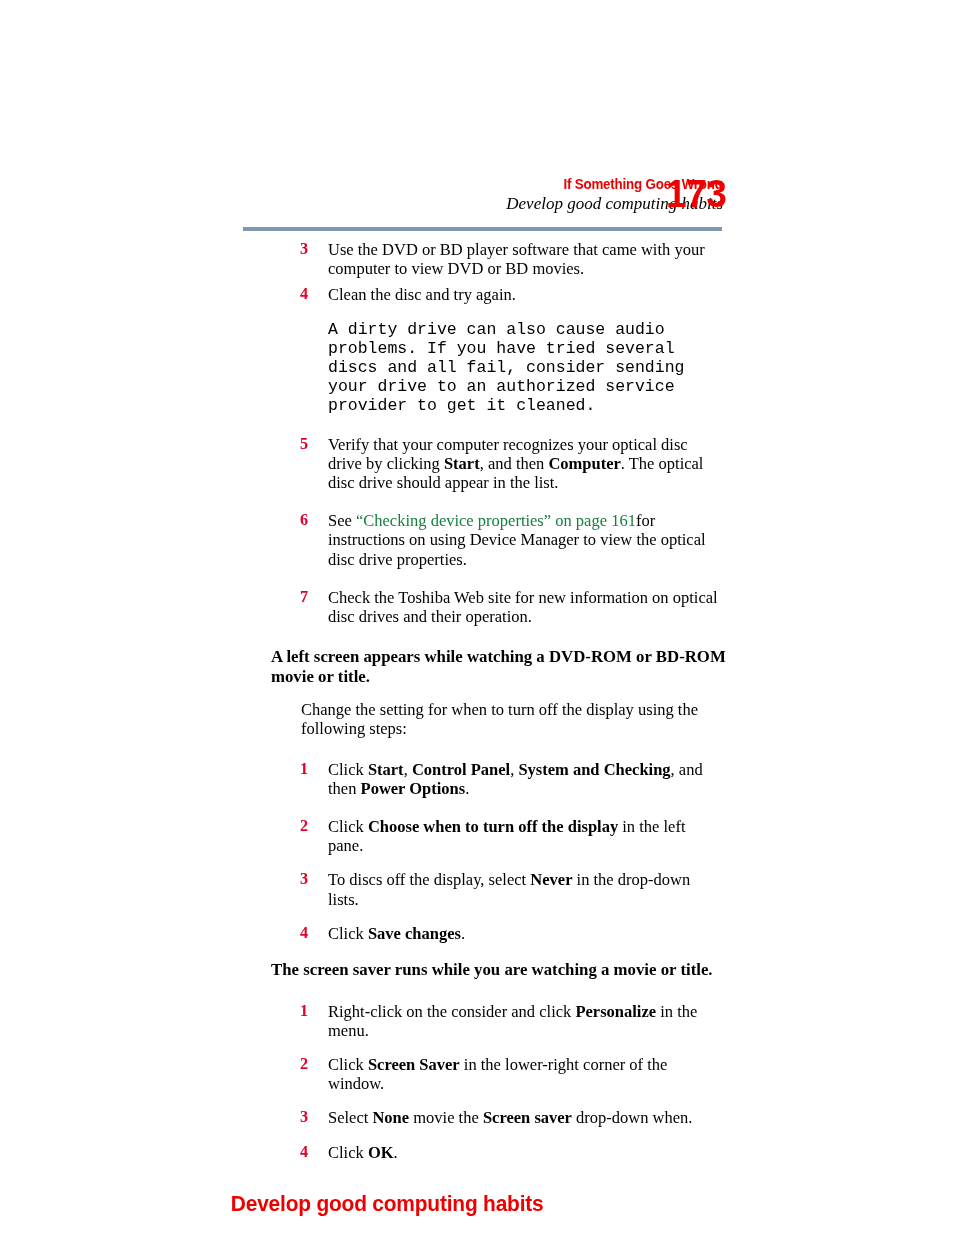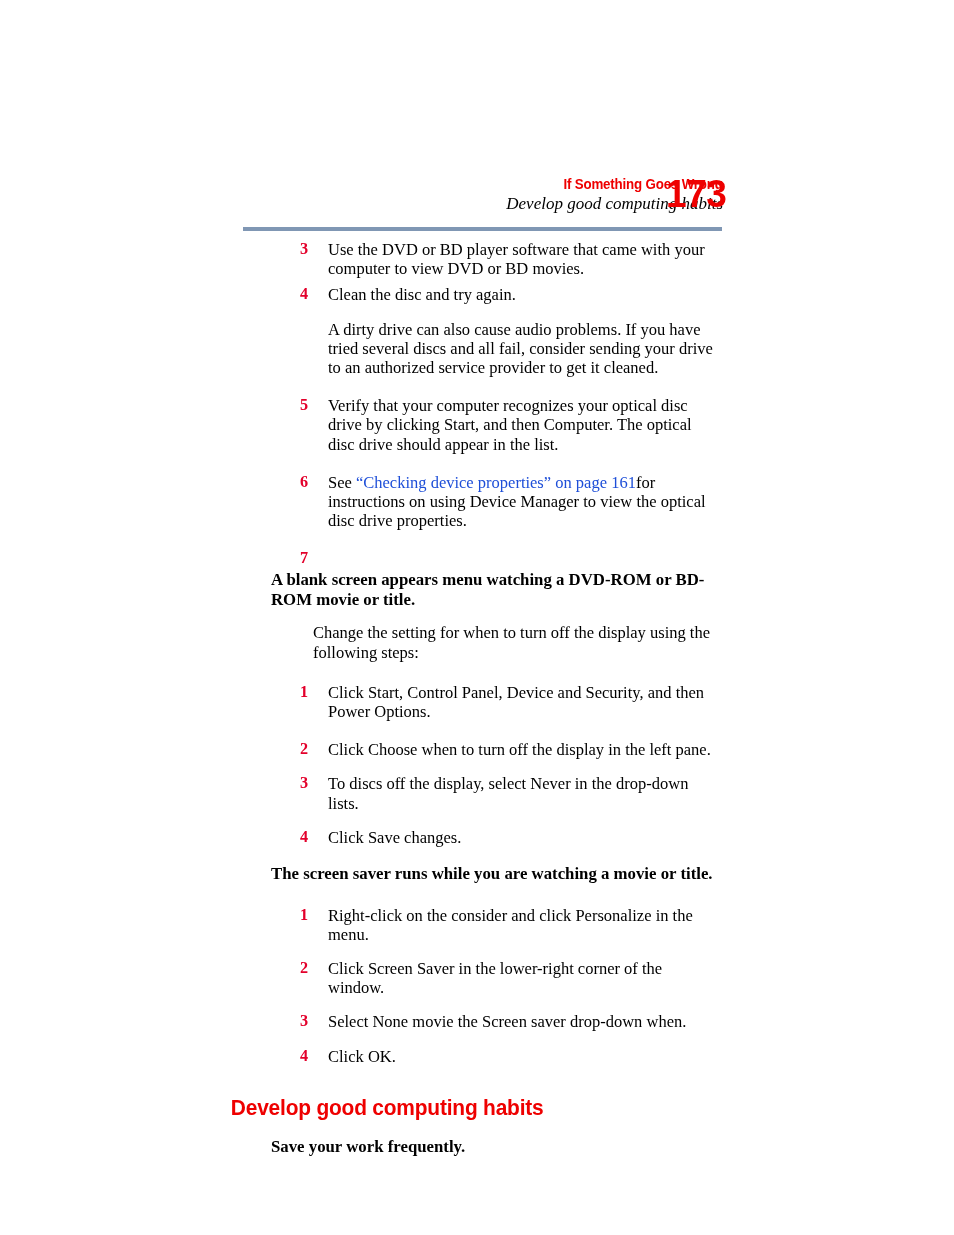--- a/index.html
+++ b/index.html
@@ -107,25 +107,26 @@
   .oitem.tight { margin-bottom: 7px; }
 
   
   .p-listaligned {
     margin: 0 0 11px 0;
     padding: 0 0 0 328px;
     width: 722px;
     box-sizing: border-box;
     font-size: 16.5px;
     line-height: 19.2px;
+    font-family: Liberation Mono, monospace;
   }
 
   
   .p-subindent {
-    margin: 0 0 11px 12px;
+    margin: 0 0 11px 0;
     padding: 0 0 0 301px;
     width: 722px;
     box-sizing: border-box;
     font-size: 16.5px;
     line-height: 19.2px;
   }
 
   
   .subhead {
     margin: 0;
@@ -144,23 +145,23 @@
     font-family: "Liberation Sans Narrow", "Liberation Sans", sans-serif;
     font-weight: bold;
     font-size: 22px;
     color: #EE0000;
     letter-spacing: -0.2px;
     line-height: 26px;
     transform: scaleX(0.95);
     transform-origin: left center;
   }
 
-  b, .b { font-weight: normal; }
+  b, .b { font-weight: bold; }
   .lnk {
-    color: #1d4ed8;
+    color: #15803d;
     text-decoration: none;
   }
 
   .sp-8  { height: 8px; }
   .sp-10 { height: 10px; }
   .sp-12 { height: 12px; }
   .sp-14 { height: 14px; }
   .sp-16 { height: 16px; }
   .sp-22 { height: 22px; }
 </style>
@@ -207,35 +208,36 @@
 
     <div class="oitem">
       <span class="num">6</span>
       <span>See </span><a class="lnk" href="#">“Checking device properties” on page 161</a><span>for instructions on using Device Manager to view the optical disc drive properties.</span>
     </div>
 
     <div class="sp-8"></div>
 
     <div class="oitem">
       <span class="num">7</span>
+      <span>Check the Toshiba Web site for new information on optical disc drives and their operation.</span>
     </div>
 
     <div class="sp-10"></div>
 
-    <div class="subhead">A blank screen appears menu watching a DVD-ROM or BD-ROM movie or title.</div>
+    <div class="subhead">A left screen appears while watching a DVD-ROM or BD-ROM movie or title.</div>
 
     <div class="sp-14"></div>
 
     <div class="p-subindent">Change the setting for when to turn off the display using the following steps:</div>
 
     <div class="sp-10"></div>
 
     <div class="oitem">
       <span class="num">1</span>
-      <span>Click </span><b>Start</b><span>, </span><b>Control Panel</b><span>, </span><b>Device and Security</b><span>, and then </span><b>Power Options</b><span>.</span>
+      <span>Click </span><b>Start</b><span>, </span><b>Control Panel</b><span>, </span><b>System and Checking</b><span>, and then </span><b>Power Options</b><span>.</span>
     </div>
 
     <div class="sp-8"></div>
 
     <div class="oitem tight">
       <span class="num">2</span>
       <span>Click </span><b>Choose when to turn off the display</b><span> in the left pane.</span>
     </div>
 
     <div class="sp-8"></div>

